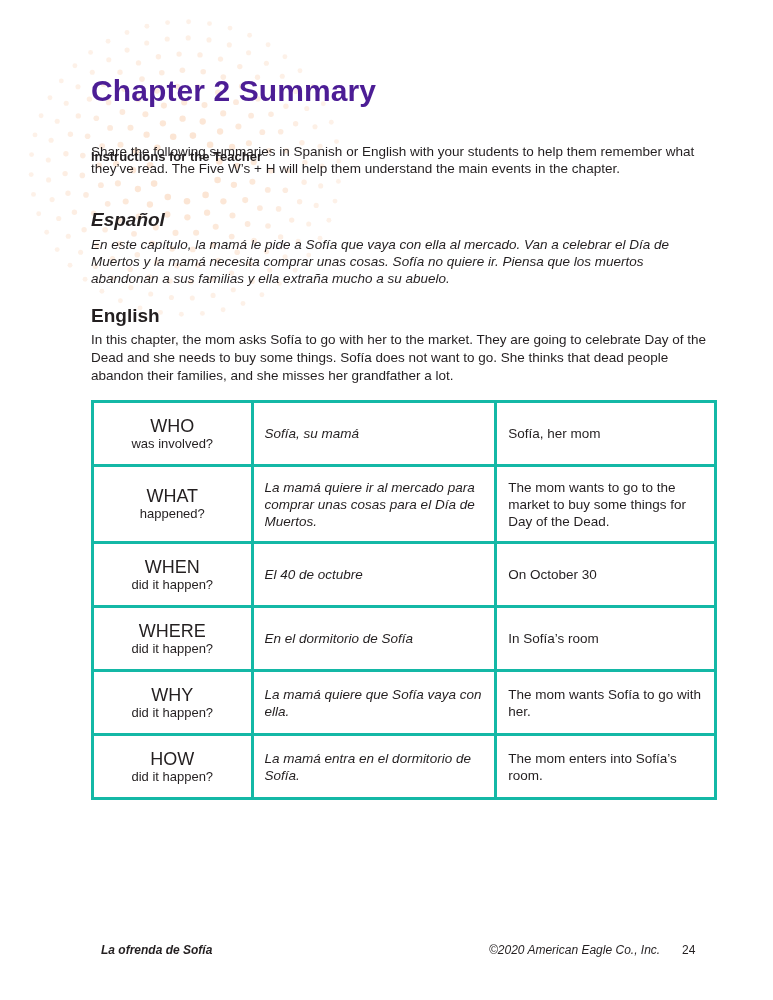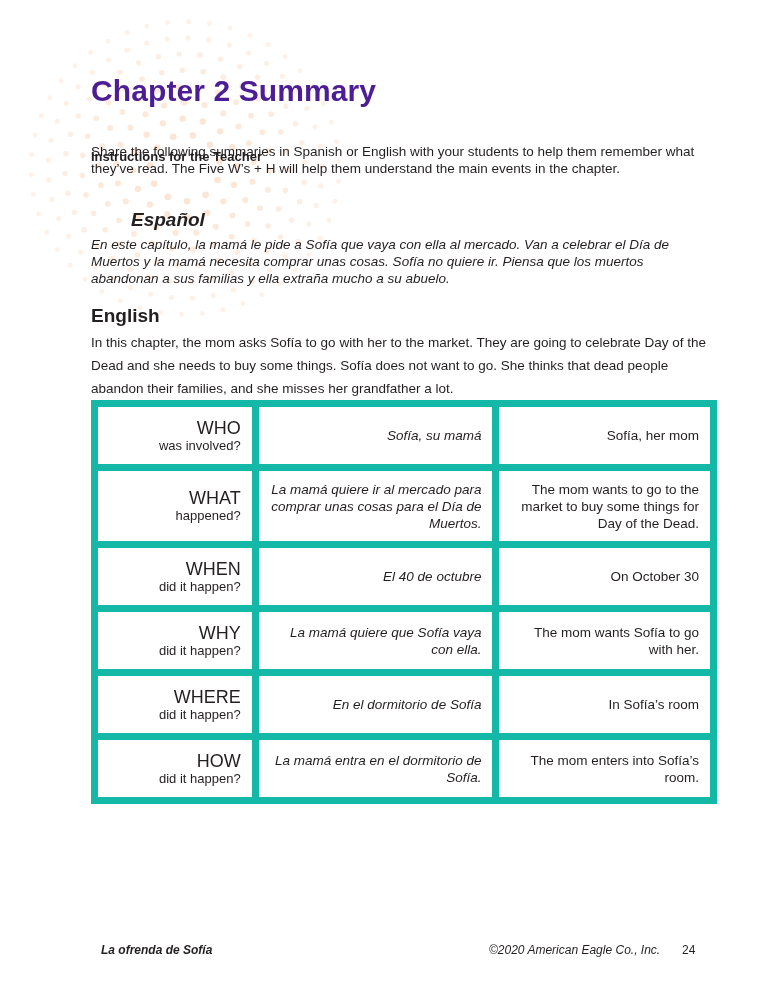--- a/index.html
+++ b/index.html
@@ -4,26 +4,26 @@
   <style>
     html, body { margin: 0; padding: 0; background: #ffffff; }
     body { width: 773px; height: 1000px; position: relative; overflow: hidden;
            font-family: "Liberation Sans", sans-serif; color: #231f20; }
     #dots { position: absolute; left: 0; top: 0; width: 360px; height: 330px; z-index: 0; }
     .content { position: absolute; left: 91px; top: 0; width: 630px; z-index: 1; }
     .title { position: absolute; top: 74px; left: 0; font-size: 30px; font-weight: bold;
              color: #4c1d95; white-space: nowrap; letter-spacing: 0.1px; }
     .instr-head { position: absolute; top: 123px; left: 0; font-size: 13px; font-weight: bold; margin-top: 26px; }
     .instr-body { position: absolute; top: 143px; left: 0; width: 630px; font-size: 13.5px; line-height: 17px; }
-    .es-head { position: absolute; top: 209px; left: 0; font-size: 19px; font-weight: bold; font-style: italic; margin-left: 40px; }
+    .es-head { position: absolute; top: 209px; left: 0; font-size: 19px; font-weight: bold; font-style: italic; }
     .es-body { position: absolute; top: 236px; left: 0; width: 600px; font-size: 13.5px; line-height: 17px; font-style: italic; }
     .en-head { position: absolute; top: 305px; left: 0; font-size: 19px; font-weight: bold; }
-    .en-body { position: absolute; top: 331px; left: 0; width: 630px; font-size: 13.5px; line-height: 23px; }
+    .en-body { position: absolute; top: 331px; left: 0; width: 630px; font-size: 13.5px; line-height: 18px; }
     table.fivew { position: absolute; left: 91px; top: 400px; width: 626px; border-collapse: collapse; z-index: 1; }
-    table.fivew td { border: 7px solid #14b8a6; padding: 0 11px; vertical-align: middle; font-size: 13.5px; line-height: 17px; text-align: right; }
+    table.fivew td { border: 3px solid #14b8a6; padding: 0 11px; vertical-align: middle; font-size: 13.5px; line-height: 17px; }
     td.q { width: 136px; text-align: center; padding: 0; }
     td.es { width: 222px; font-style: italic; }
     td.en { width: 198px; }
     .q-word { display: block; font-size: 18px; line-height: 20px; }
     .q-sub { display: block; font-size: 13px; line-height: 16px; }
     .footer-left { position: absolute; top: 943px; left: 101px; font-size: 12px; font-weight: bold; font-style: italic; }
     .footer-right { position: absolute; top: 943px; left: 489px; font-size: 12px; font-style: italic; }
     .footer-page { position: absolute; top: 943px; left: 682px; font-size: 12px; }
   </style>
 </head>
@@ -291,33 +291,33 @@
     <tr style="height:64px">
       <td class="q">
         <span class="q-word">WHEN</span>
         <span class="q-sub">did it happen?</span>
       </td>
       <td class="es">El 40 de octubre</td>
       <td class="en">On October 30</td>
     </tr>
     <tr style="height:64px">
       <td class="q">
+        <span class="q-word">WHERE</span>
+        <span class="q-sub">did it happen?</span>
+      </td>
+      <td class="es">En el dormitorio de Sofía</td>
+      <td class="en">In Sofía’s room</td>
+    </tr>
+    <tr style="height:64px">
+      <td class="q">
         <span class="q-word">WHY</span>
         <span class="q-sub">did it happen?</span>
       </td>
       <td class="es">La mamá quiere que Sofía vaya con ella.</td>
       <td class="en">The mom wants Sofía to go with her.</td>
-    </tr>
-    <tr style="height:64px">
-      <td class="q">
-        <span class="q-word">WHERE</span>
-        <span class="q-sub">did it happen?</span>
-      </td>
-      <td class="es">En el dormitorio de Sofía</td>
-      <td class="en">In Sofía’s room</td>
     </tr>
     <tr style="height:64px">
       <td class="q">
         <span class="q-word">HOW</span>
         <span class="q-sub">did it happen?</span>
       </td>
       <td class="es">La mamá entra en el dormitorio de Sofía.</td>
       <td class="en">The mom enters into Sofía’s room.</td>
     </tr>
   </tbody>

